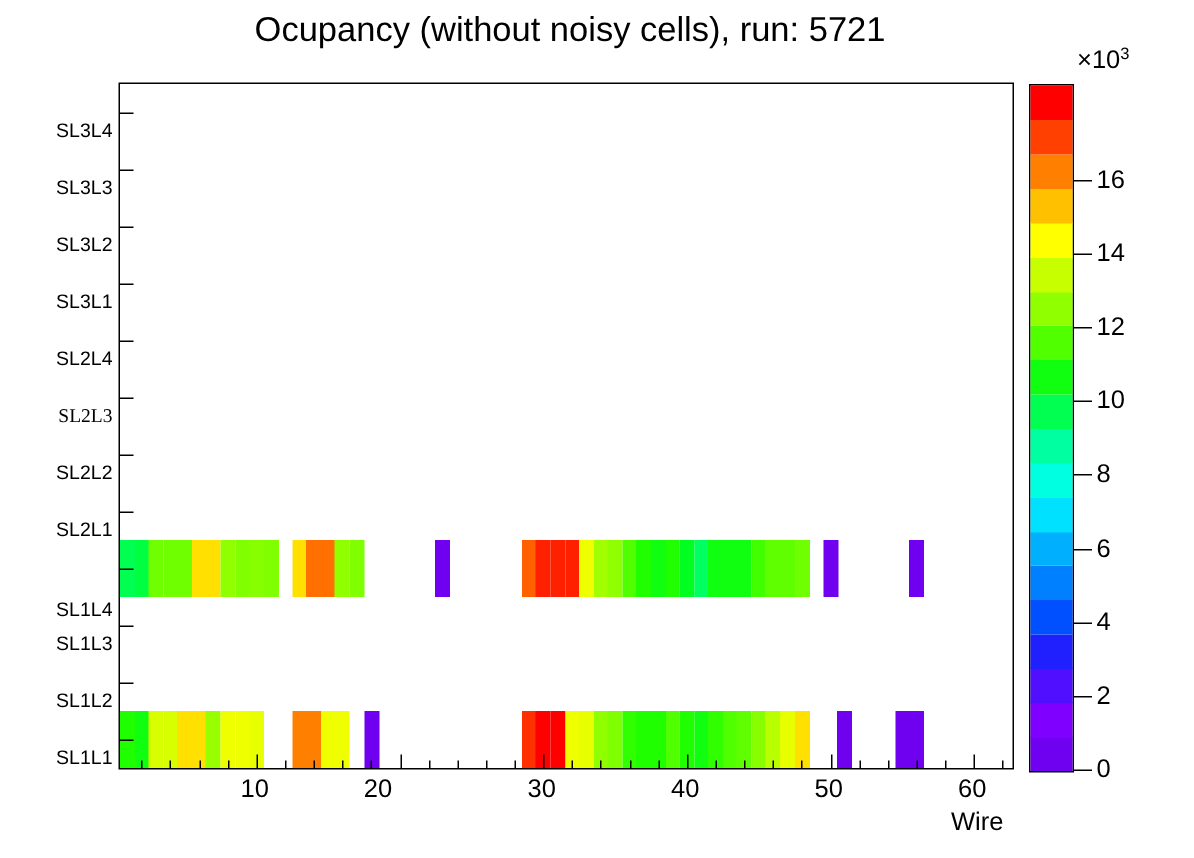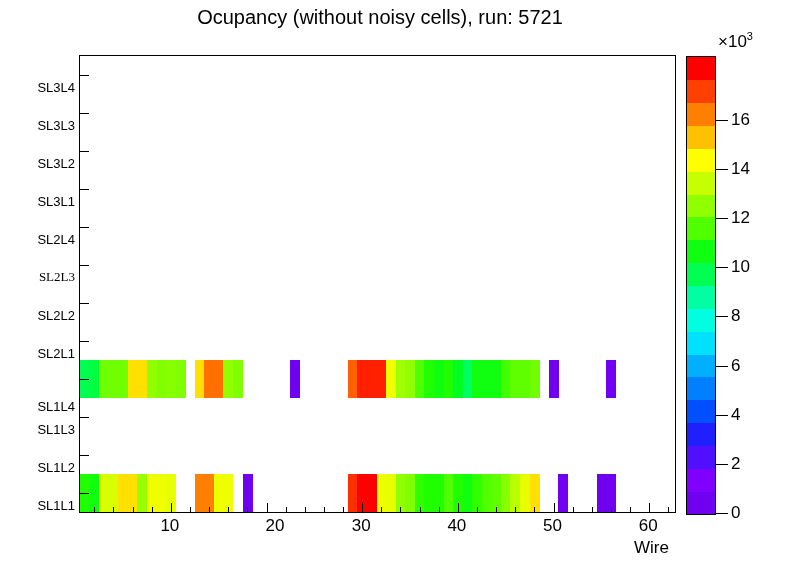--- a/index.html
+++ b/index.html
@@ -21,21 +21,21 @@
     height: 572px;
     background: #ffffff;
   }
   
   #plot-title {
     position: absolute;
     left: 0;
     top: 6px;
     width: 760px;
     text-align: center;
-    font-size: 20px;
+    font-size: 23px;
     color: #000000;
     white-space: nowrap;
   }
   
   #plot-frame {
     position: absolute;
     left: 79px;
     top: 55px;
     width: 597px;
     height: 458px;
@@ -329,21 +329,21 @@
         <div class="xtick minor" style="left: 550.04px;"></div>
         <div class="xtick" style="left: 569.172px;"></div>
         <div class="xtick minor" style="left: 588.304px;"></div>
       </div>
   </div>
 
   <div id="x-axis-labels">
       <div class="xlabel-wrap" style="left: 169.876px;">
         <div class="xlabel">10</div>
       </div>
-      <div class="xlabel-wrap" style="left: 275px;">
+      <div class="xlabel-wrap" style="left: 252px;">
         <div class="xlabel">20</div>
       </div>
       <div class="xlabel-wrap" style="left: 361.195px;">
         <div class="xlabel">30</div>
       </div>
       <div class="xlabel-wrap" style="left: 456.854px;">
         <div class="xlabel">40</div>
       </div>
       <div class="xlabel-wrap" style="left: 552.513px;">
         <div class="xlabel">50</div>

